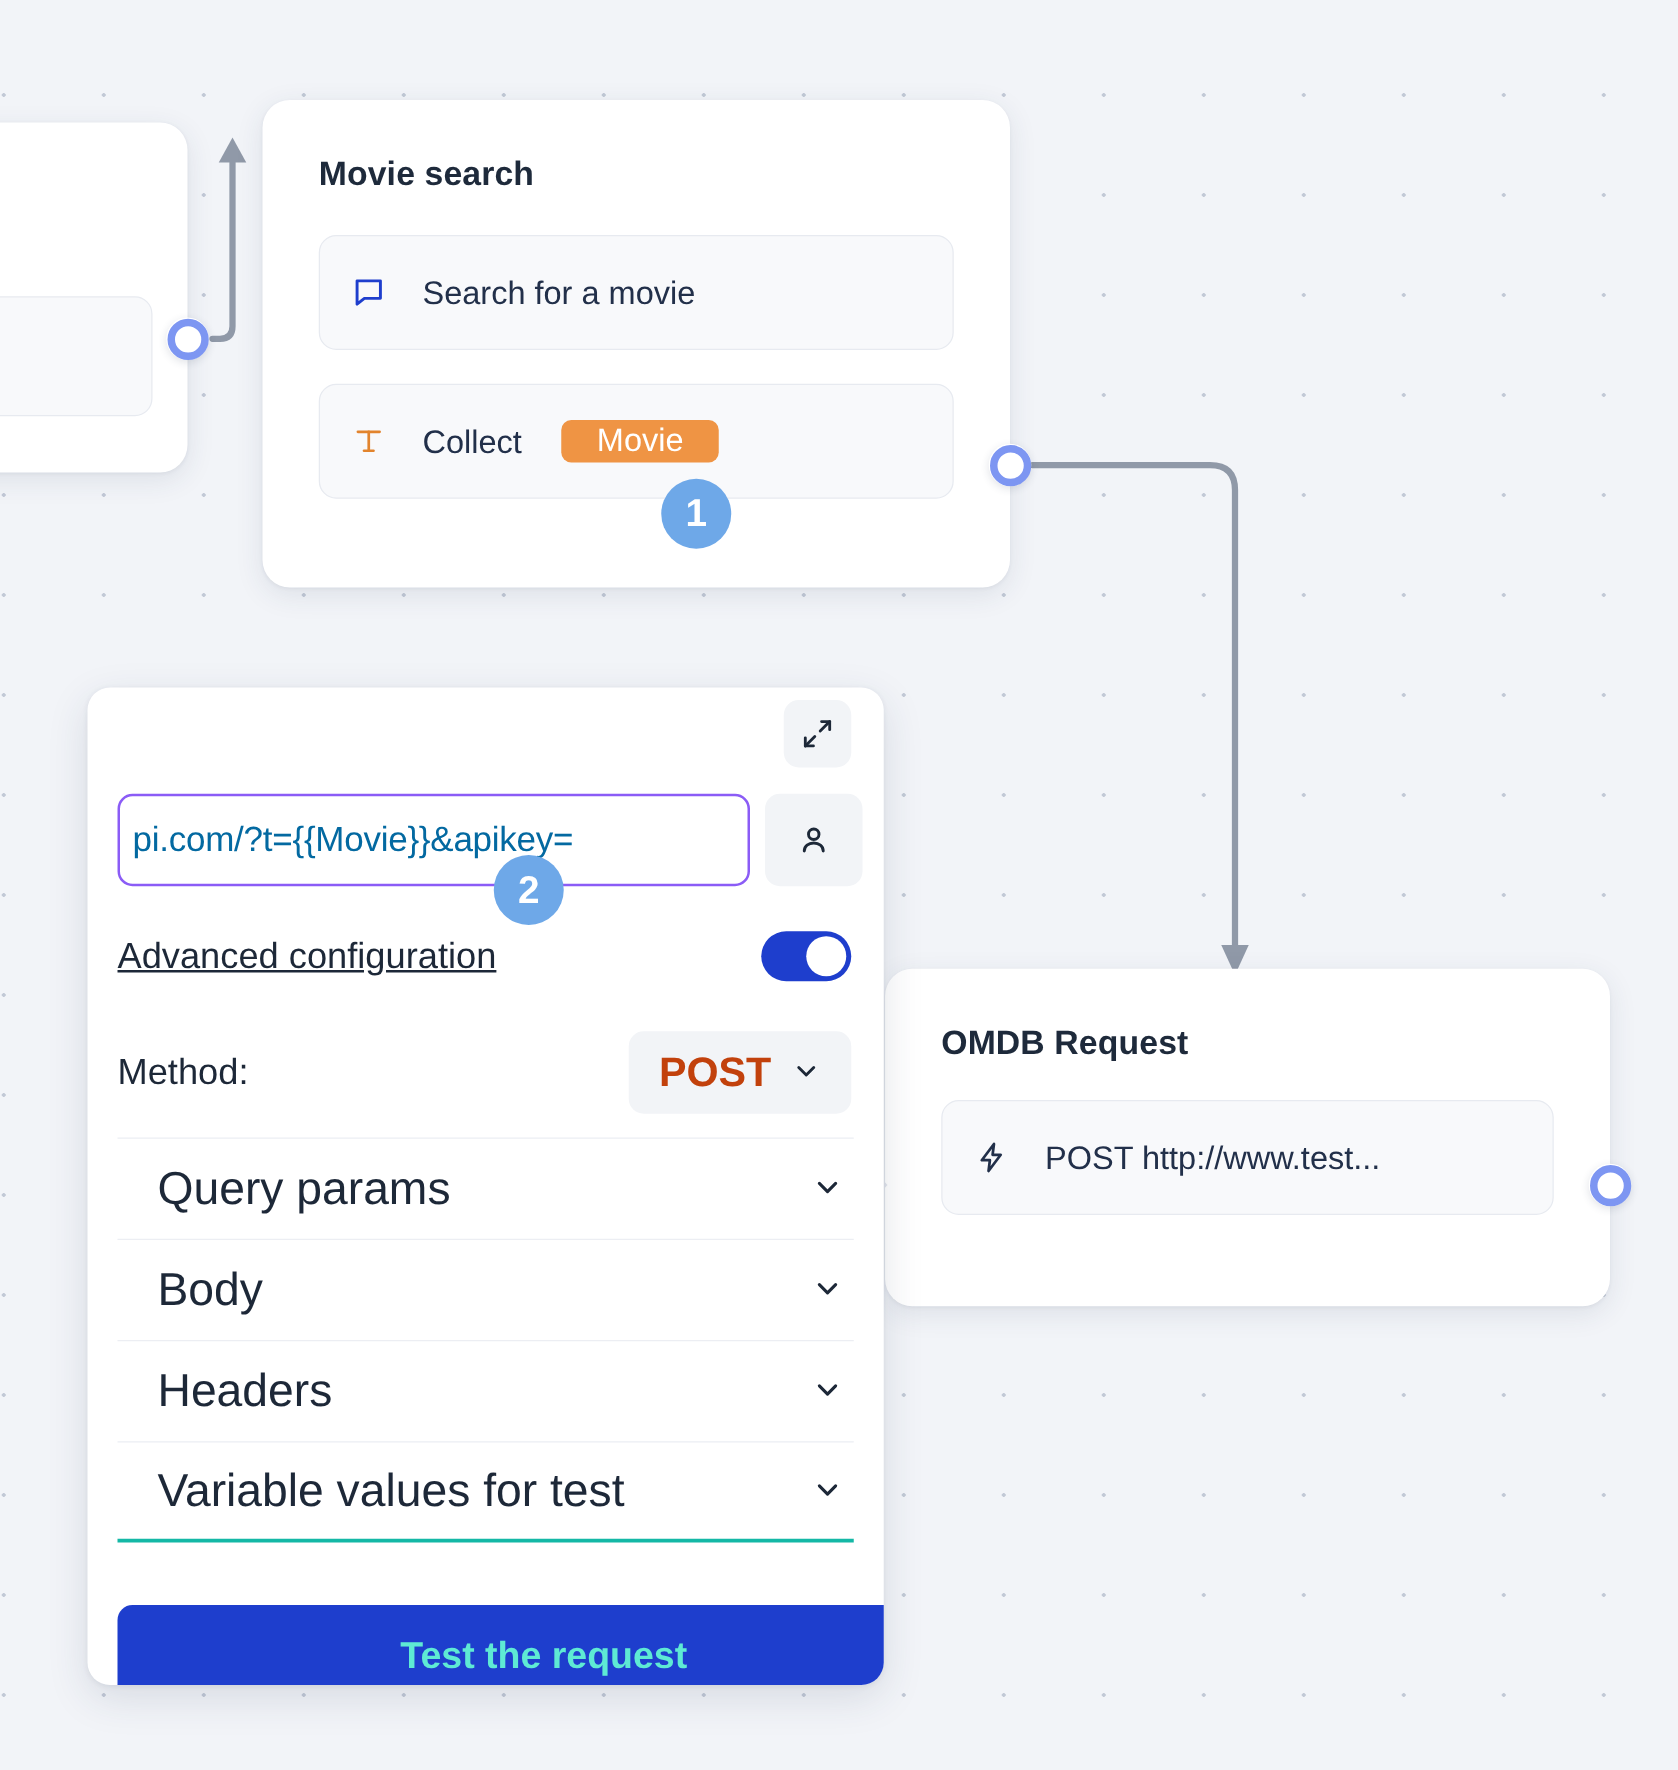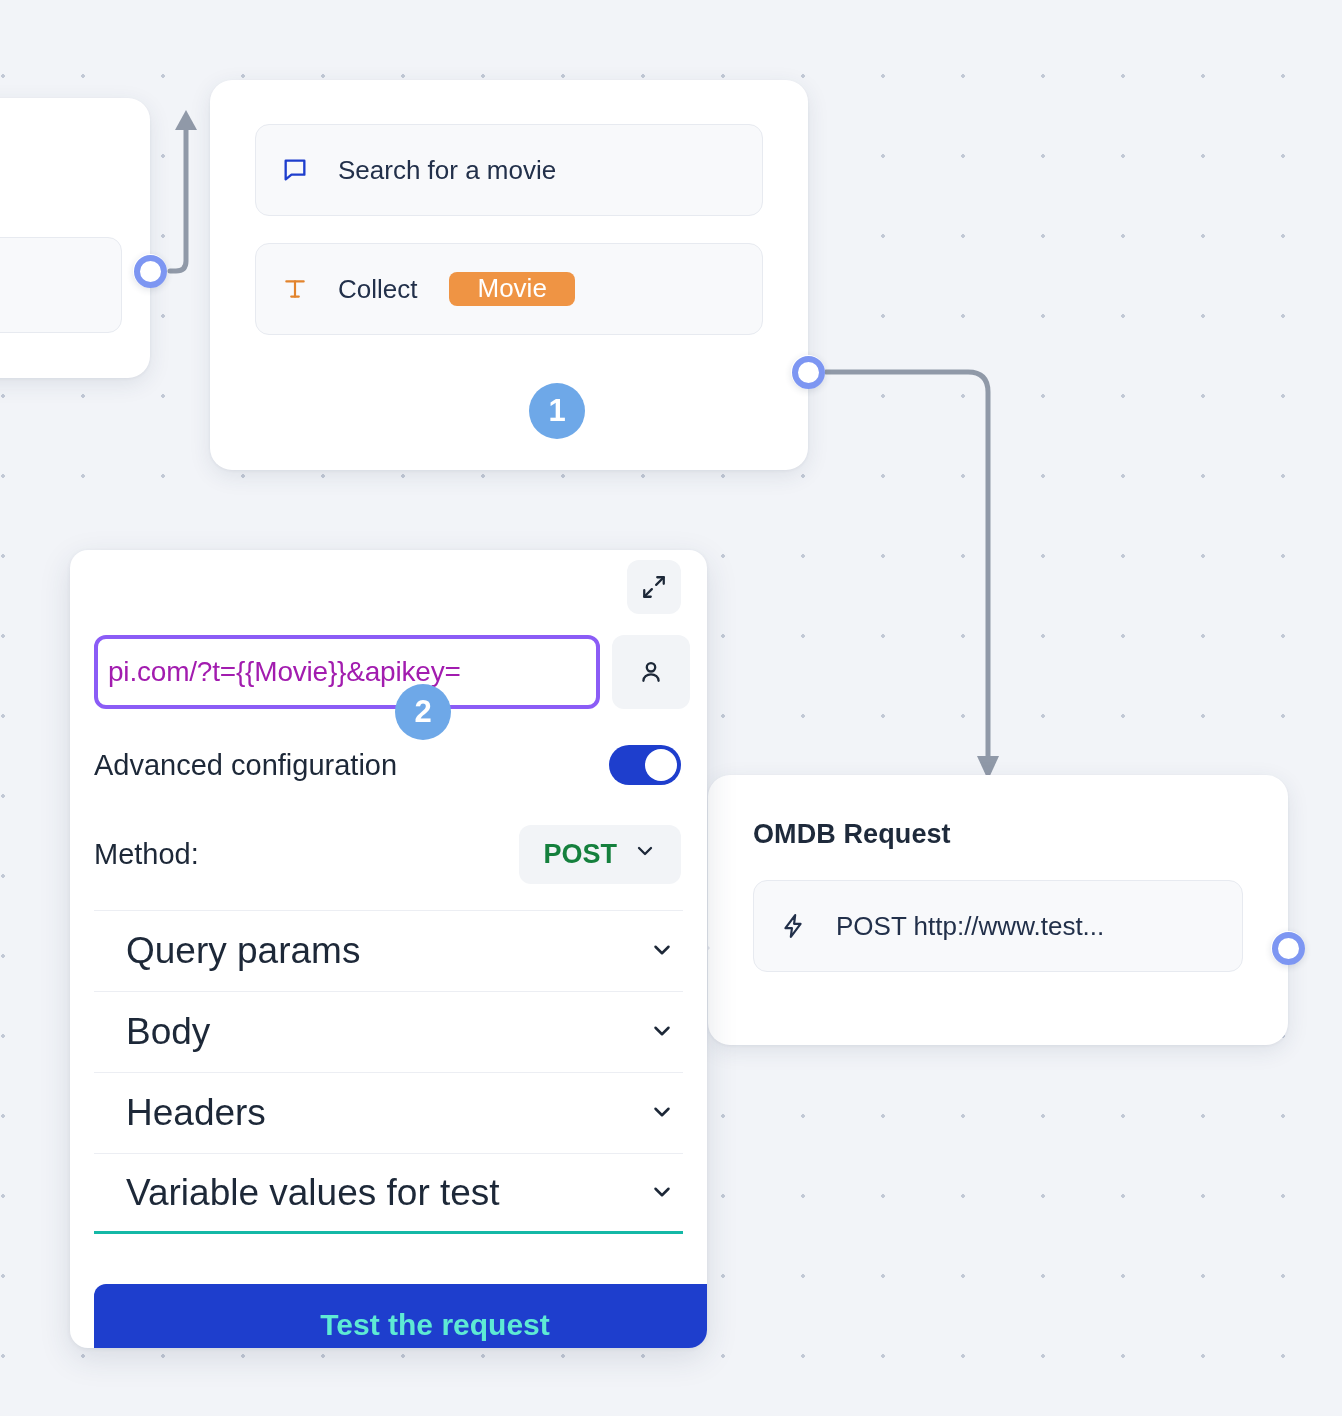--- a/index.html
+++ b/index.html
@@ -149,41 +149,41 @@
   }
   #expand-button { right: 26px; top: 10px; }
 
   .url-row {
     position: absolute;
     left: 24px; top: 85px;
     display: flex; align-items: center; gap: 12px;
   }
   .url-input {
     width: 506px; height: 74px;
-    border: 4px solid #8b5cf6;
+    border: 2px solid #8b5cf6;
     border-radius: 12px;
     background: #ffffff;
     font-family: "Liberation Sans", sans-serif;
     font-size: 28px;
-    color: #a21caf;
+    color: #0369a1;
     padding: 0 14px;
     overflow: hidden;
     white-space: nowrap;
     display: flex; align-items: center;
     letter-spacing: -.2px;
   }
   .url-input span { display: inline-block; margin-left: -4px; }
   #auth-button { position: static; width: 78px; height: 74px; border-radius: 12px; }
 
   .adv-row {
     position: absolute;
     left: 24px; right: 26px; top: 195px;
     display: flex; align-items: center; justify-content: space-between;
   }
-  .adv-label { font-size: 29px; color: #1d2838; }
+  .adv-label { font-size: 29px; color: #1d2838; text-decoration: underline; }
   .toggle {
     width: 72px; height: 40px;
     border-radius: 20px;
     background: #1e3ecd;
     position: relative;
     cursor: pointer;
     border: none;
   }
   .toggle::after {
     content: "";
@@ -200,23 +200,23 @@
     display: flex; align-items: center; justify-content: space-between;
   }
   .method-label { font-size: 29px; color: #1d2838; }
   .method-select {
     display: flex; align-items: center; gap: 16px;
     background: #f2f4f7;
     border: none;
     border-radius: 12px;
     padding: 14px 24px;
     font-family: "Liberation Sans", sans-serif;
-    font-size: 27px;
+    font-size: 33px;
     font-weight: 700;
-    color: #15803d;
+    color: #c2410c;
     cursor: pointer;
   }
 
   .accordion {
     position: absolute;
     left: 24px; right: 24px; top: 360px;
   }
   .acc-item {
     display: flex; align-items: center; justify-content: space-between;
     height: 81px;
@@ -269,20 +269,21 @@
 
     <path d="M 826 372 L 968 372 Q 988 372 988 392 L 988 756" fill="none" stroke="#9099a8" stroke-width="5" stroke-linecap="round"></path>
     <polygon points="988,780 999,756 977,756" fill="#9099a8"></polygon>
   </svg>
 
   <div class="node" id="node-start">
     <div class="inner-box"></div>
   </div>
 
   <div class="node" id="node-movie-search">
+    <div class="node-title">Movie search</div>
 
     <div class="node-row">
       <span class="glyph">
         <svg width="28" height="28" viewBox="0 0 24 24" fill="none" stroke="#1e3ecd" stroke-width="2" stroke-linecap="round" stroke-linejoin="round">
           <path d="M4 4h16v12H9l-5 4z"></path>
         </svg>
       </span>
       <span>Search for a movie</span>
     </div>
 

